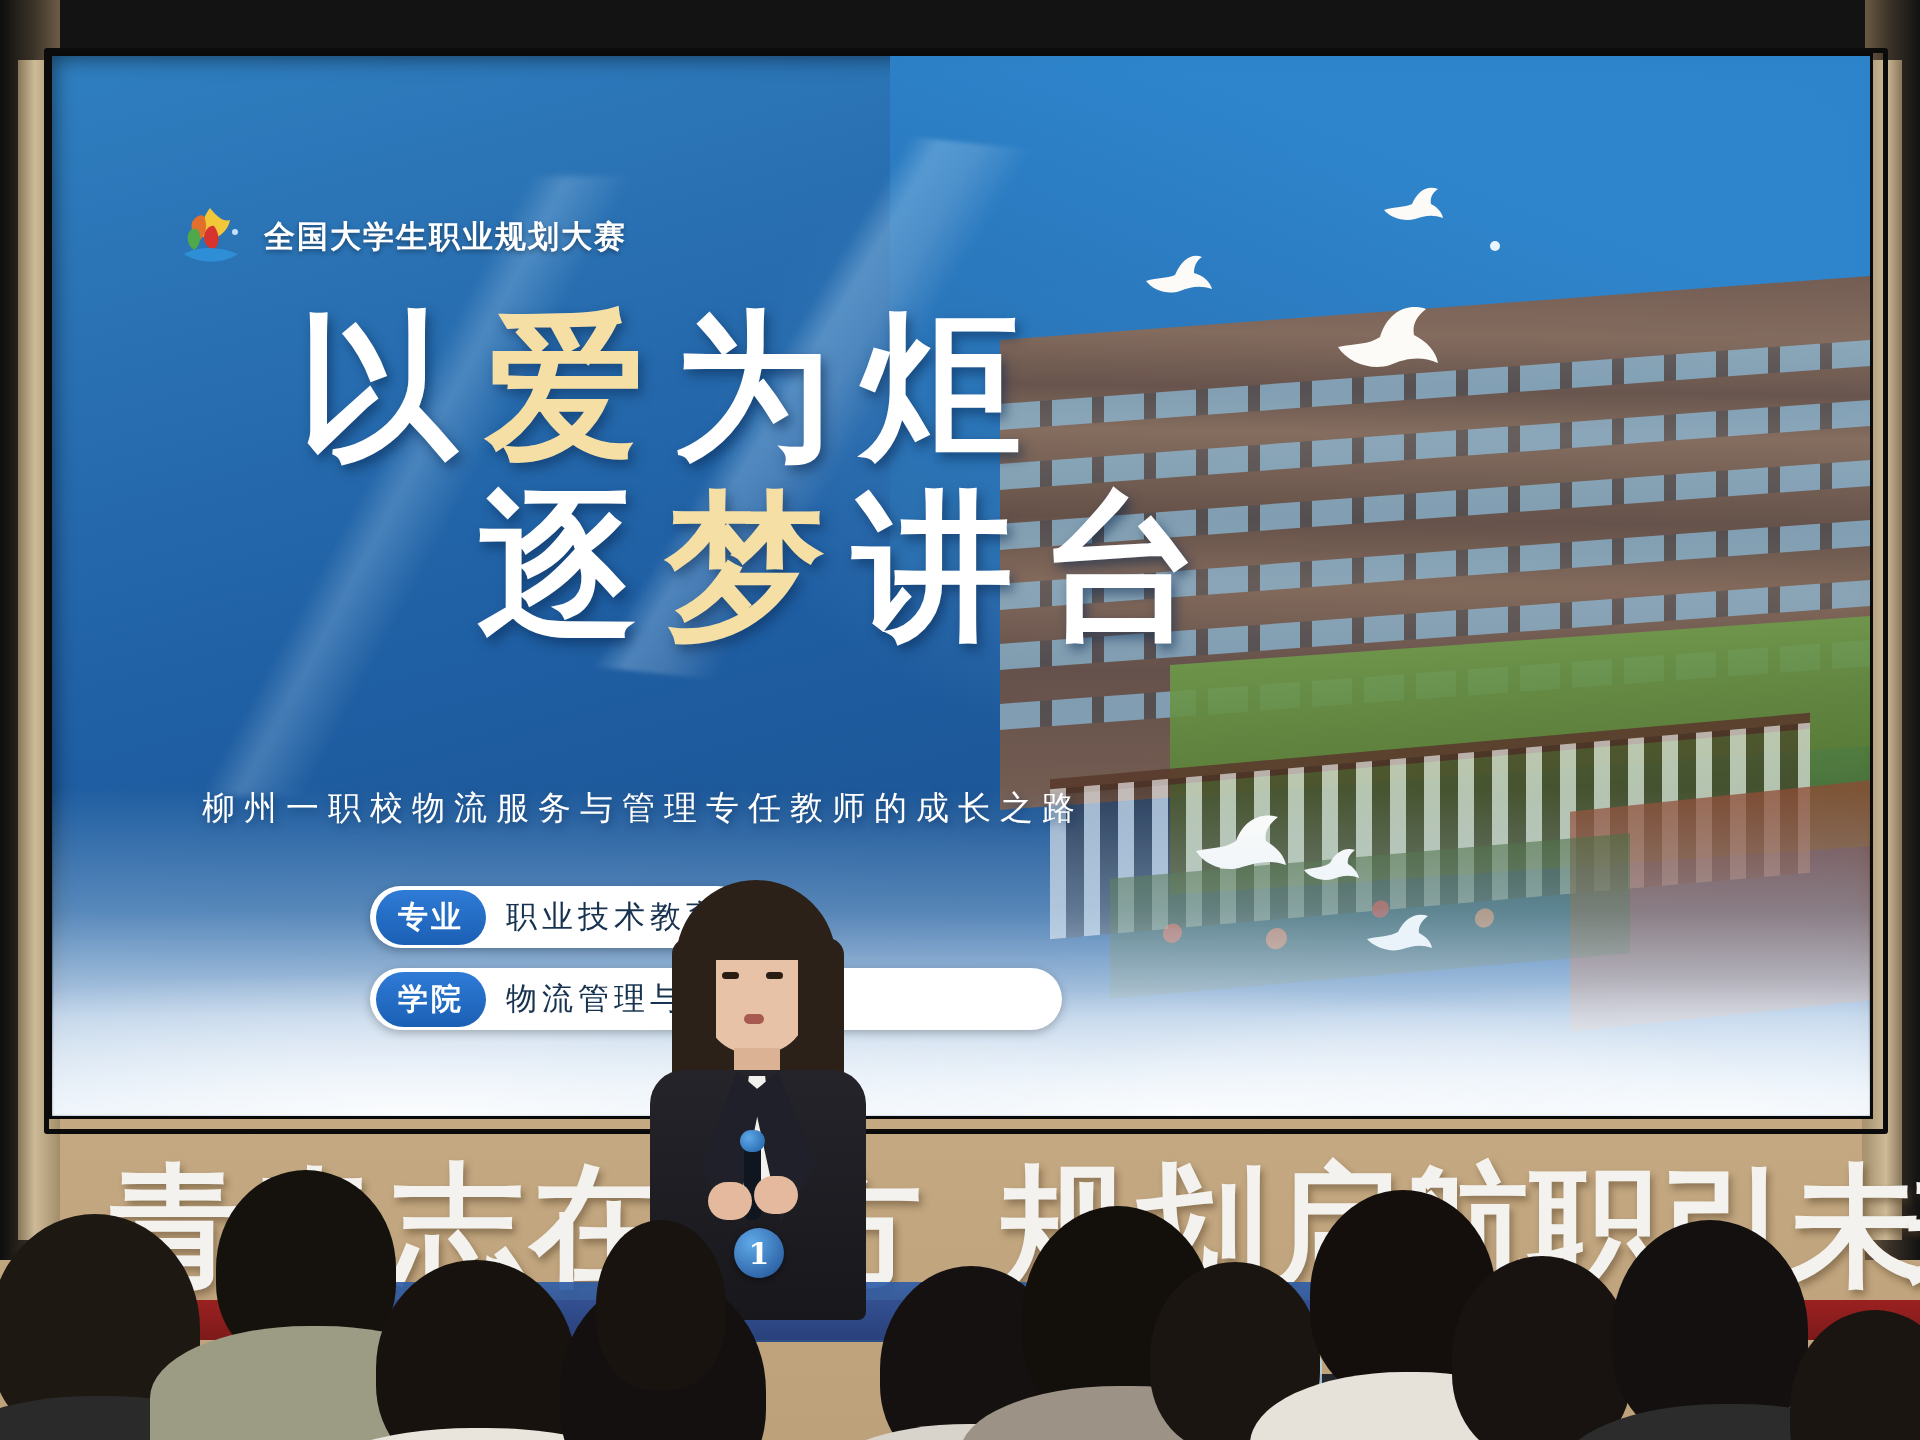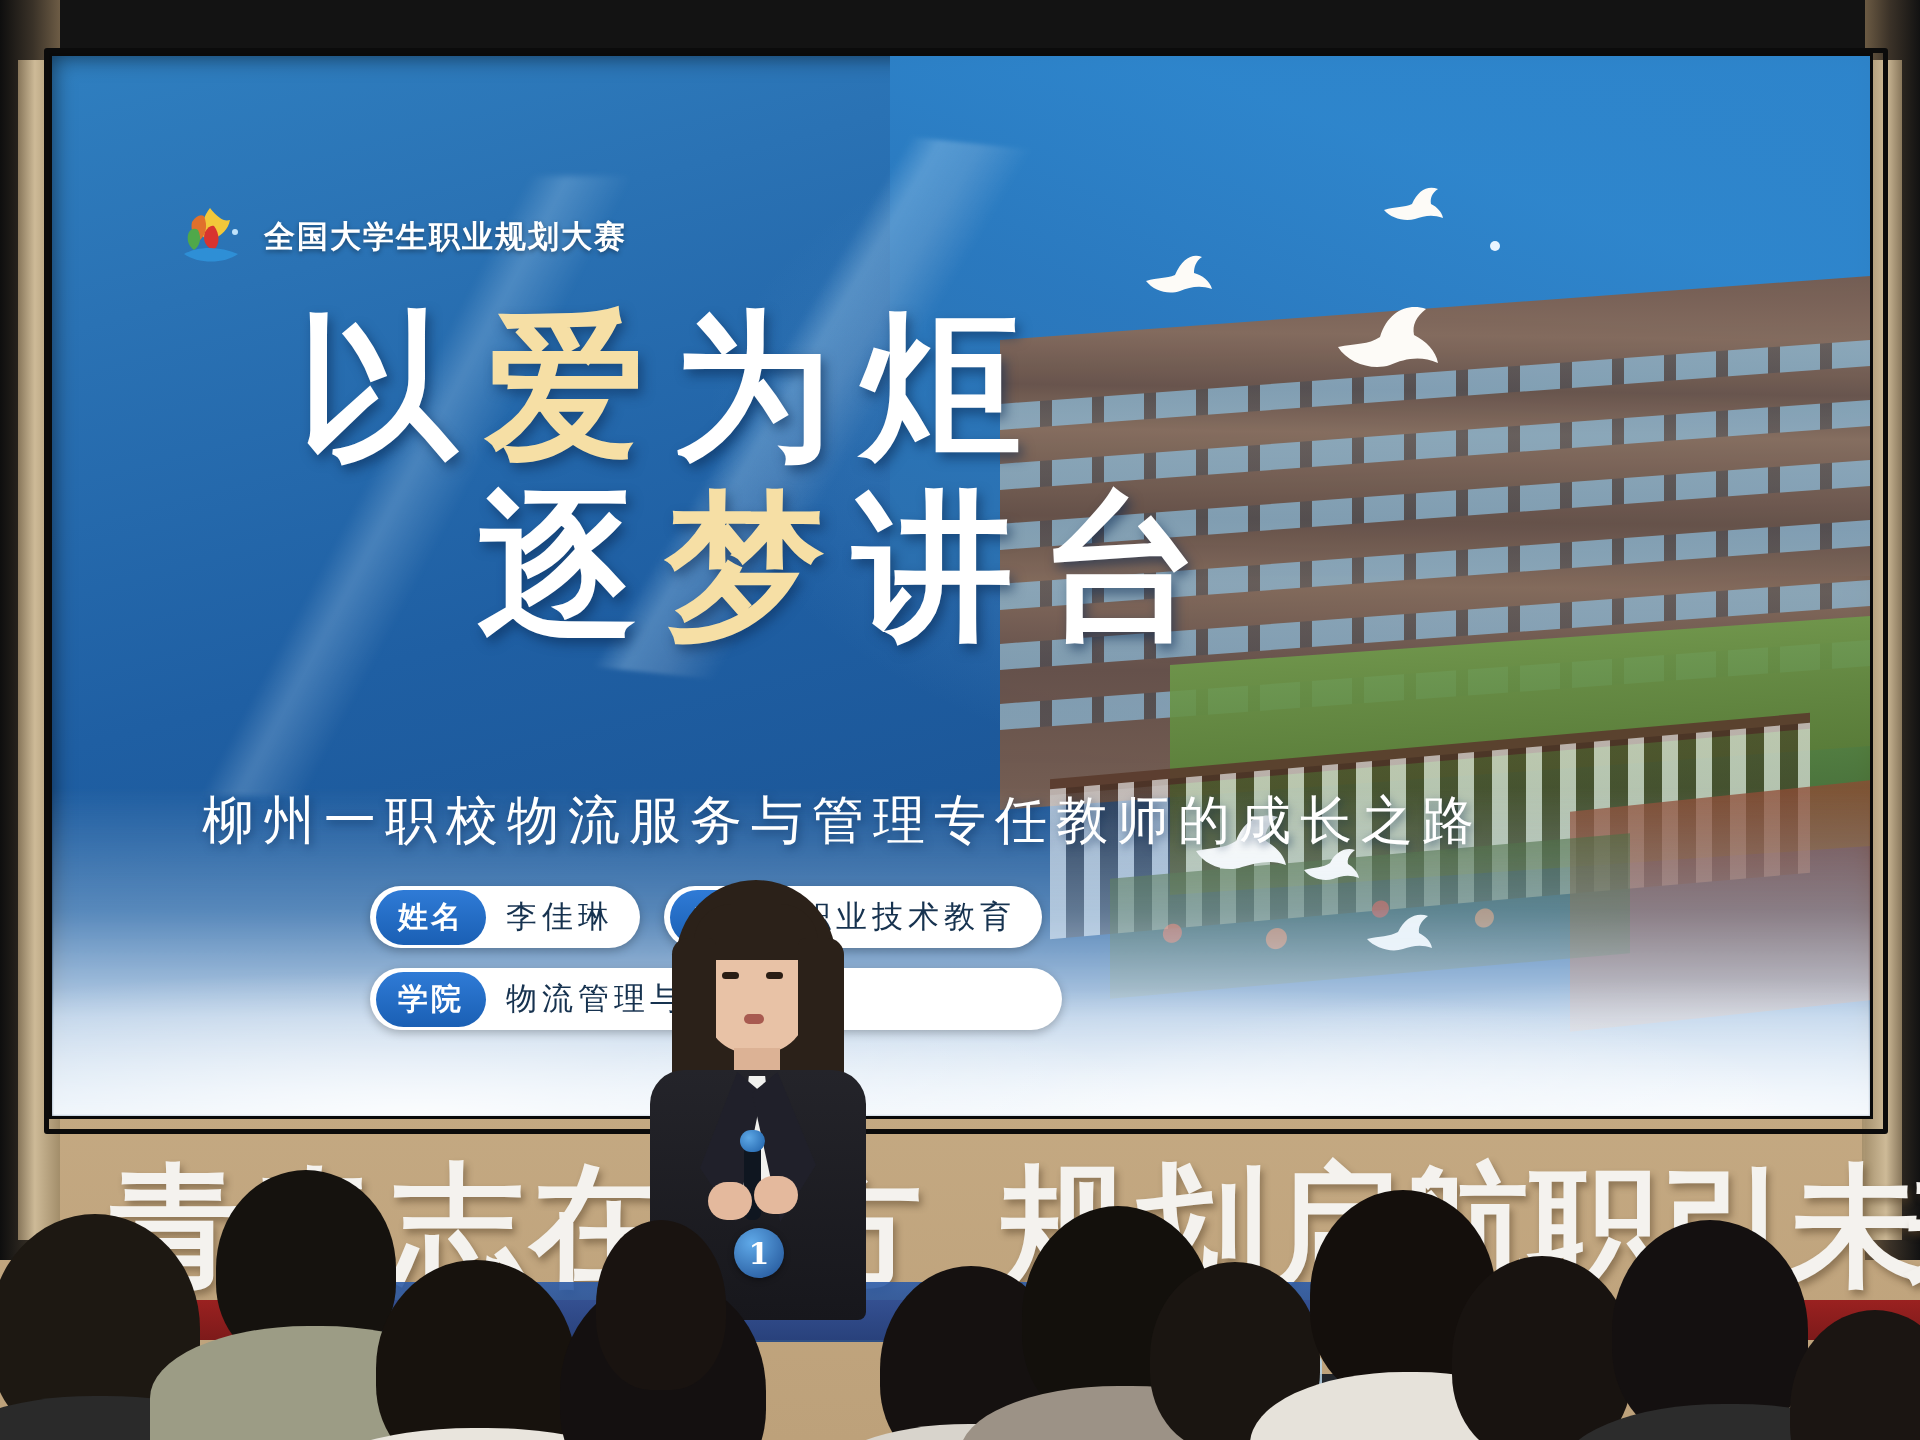--- a/index.html
+++ b/index.html
@@ -92,21 +92,21 @@
   
   .title{position:absolute;left:0;top:250px;width:1300px;}
   .tline{display:flex;align-items:center;font-family:"DejaVu Serif","Liberation Serif",serif;
       font-weight:bold;font-size:160px;line-height:1;color:#fff;
       text-shadow:4px 6px 12px rgba(10,40,80,.55);}
   .tline1{padding-left:245px;letter-spacing:28px;}
   .tline2{padding-left:425px;letter-spacing:28px;margin-top:20px;}
   .gold{color:#f6dfa5;text-shadow:4px 6px 12px rgba(10,40,80,.5);}
 
   
-  .subtitle{position:absolute;left:150px;top:730px;color:#fff;font-size:52px;letter-spacing:9px;
+  .subtitle{position:absolute;left:150px;top:730px;color:#fff;font-size:33px;letter-spacing:9px;
      font-family:Liberation Mono, monospace;
      text-shadow:2px 3px 8px rgba(10,40,80,.55);white-space:nowrap;}
 
   
   .infoblock{position:absolute;left:318px;top:830px;}
   .inforow{display:flex;gap:24px;margin-bottom:20px;}
   .pill{display:flex;align-items:center;background:#fff;border-radius:40px;
         padding:5px 26px 5px 6px;box-shadow:0 3px 10px rgba(0,0,0,.25);height:52px;}
   .tag{background:linear-gradient(180deg,#2f7bd6,#1a5fb4);color:#fff;border-radius:30px;
        padding:7px 22px;font-size:30px;font-weight:bold;letter-spacing:3px;
@@ -268,24 +268,20 @@
         <span>讲</span>
         <span>台</span>
       </div>
     </div>
 
     <div class="subtitle">柳州一职校物流服务与管理专任教师的成长之路</div>
 
     <div class="infoblock">
       <div class="inforow">
         <div class="pill">
-          <span class="tag">姓名</span>
-          <span class="pv">李佳琳</span>
-        </div>
-        <div class="pill">
           <span class="tag">专业</span>
           <span class="pv">职业技术教育</span>
         </div>
       </div>
       <div class="inforow">
         <div class="pill" style="min-width:660px">
           <span class="tag">学院</span>
           <span class="pv">物流管理与工程学院</span>
         </div>
       </div>

